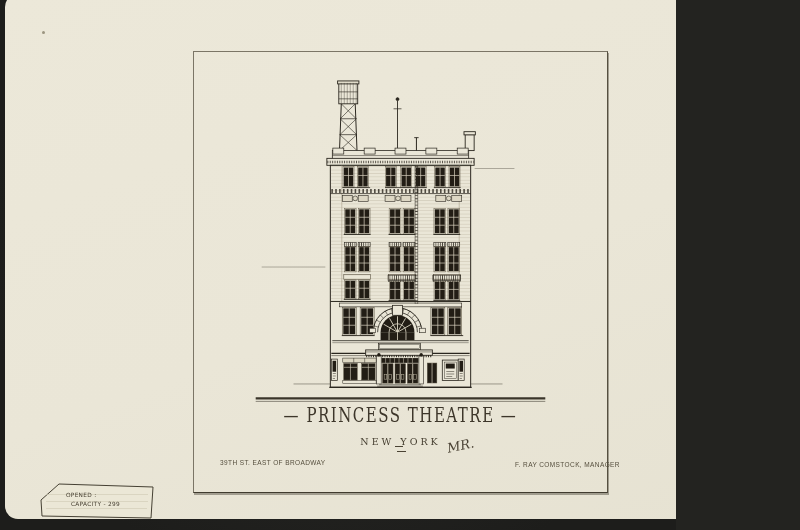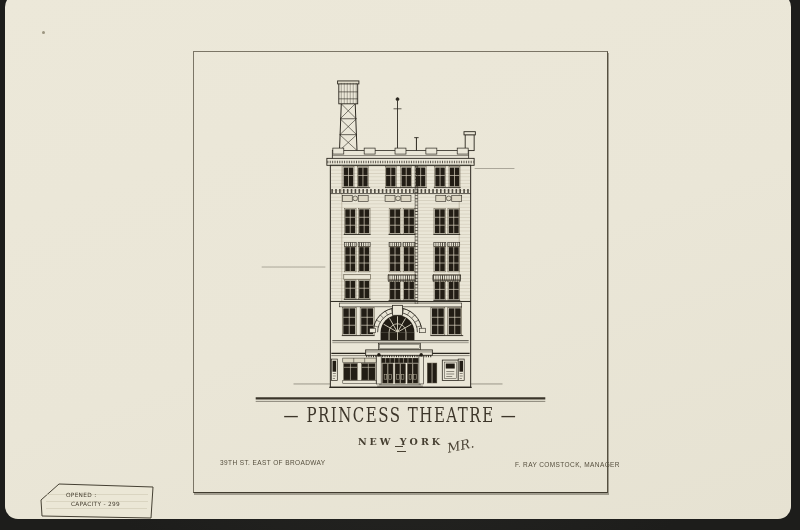--- a/index.html
+++ b/index.html
@@ -1,31 +1,31 @@
 <!DOCTYPE html>
 <html><head>
 <meta charset="utf-8">
 <style>
   html,body{margin:0;padding:0;background:#232320;}
-  .stage{position:relative;width:800px;height:530px;overflow:hidden;
+  .stage{position:relative;width:676px;height:530px;overflow:hidden;
          background:radial-gradient(circle at 50% 45%, #2b2b28 0%, #1d1d1b 80%);
          font-family:"Liberation Sans", sans-serif;}
   .card{position:absolute;left:5px;top:-6px;width:786px;height:525px;
         background:linear-gradient(160deg,#ece8d9 0%,#eae6d7 55%,#e6e2d2 100%);
         border-radius:13px;}
   .speck{position:absolute;width:3px;height:3px;border-radius:50%;background:rgba(90,80,55,.55);}
   .frame{position:absolute;left:193px;top:51px;width:413px;height:440px;
          border:1px solid #7b7566;border-right-color:#565040;border-bottom-color:#403b2e;
          box-shadow:1px 2px 0 rgba(55,50,38,.4);}
   .frame svg.draw{position:absolute;left:0;top:0;}
   .title-main{position:absolute;left:0;top:355px;width:100%;text-align:center;
         font-family:"DejaVu Serif", serif;font-size:15px;font-weight:500;
         letter-spacing:1.5px;color:#3d362a;transform:scaleY(1.3);white-space:nowrap;}
   .title-city{position:absolute;left:0;top:384px;width:100%;text-align:center;
-        font-family:"DejaVu Serif", serif;font-size:9.5px;font-weight:700;
+        font-family:"DejaVu Serif", serif;font-size:9.5px;font-weight:400;
         letter-spacing:3px;color:#463f31;}
   .city-dash1{position:absolute;left:50%;top:394px;width:8px;margin-left:-6px;border-top:1px solid #4a4334;}
   .city-dash2{position:absolute;left:50%;top:399px;width:9px;margin-left:-4px;border-top:1px solid #4a4334;}
   .monogram{position:absolute;left:253px;top:386px;font-family:"DejaVu Serif", serif;
         font-style:italic;font-size:13px;color:#4a4234;transform:rotate(-12deg);}
   .cap{position:absolute;font-size:6.5px;letter-spacing:.4px;color:#554e3d;white-space:nowrap;}
   .cap.addr{left:26px;top:407px;}
   .cap.mgr{left:321px;top:409px;}
   .tag{position:absolute;left:36px;top:480px;}
   .tag text{font-family:"DejaVu Sans", sans-serif;font-size:5.8px;letter-spacing:.3px;fill:#4a4335;}

